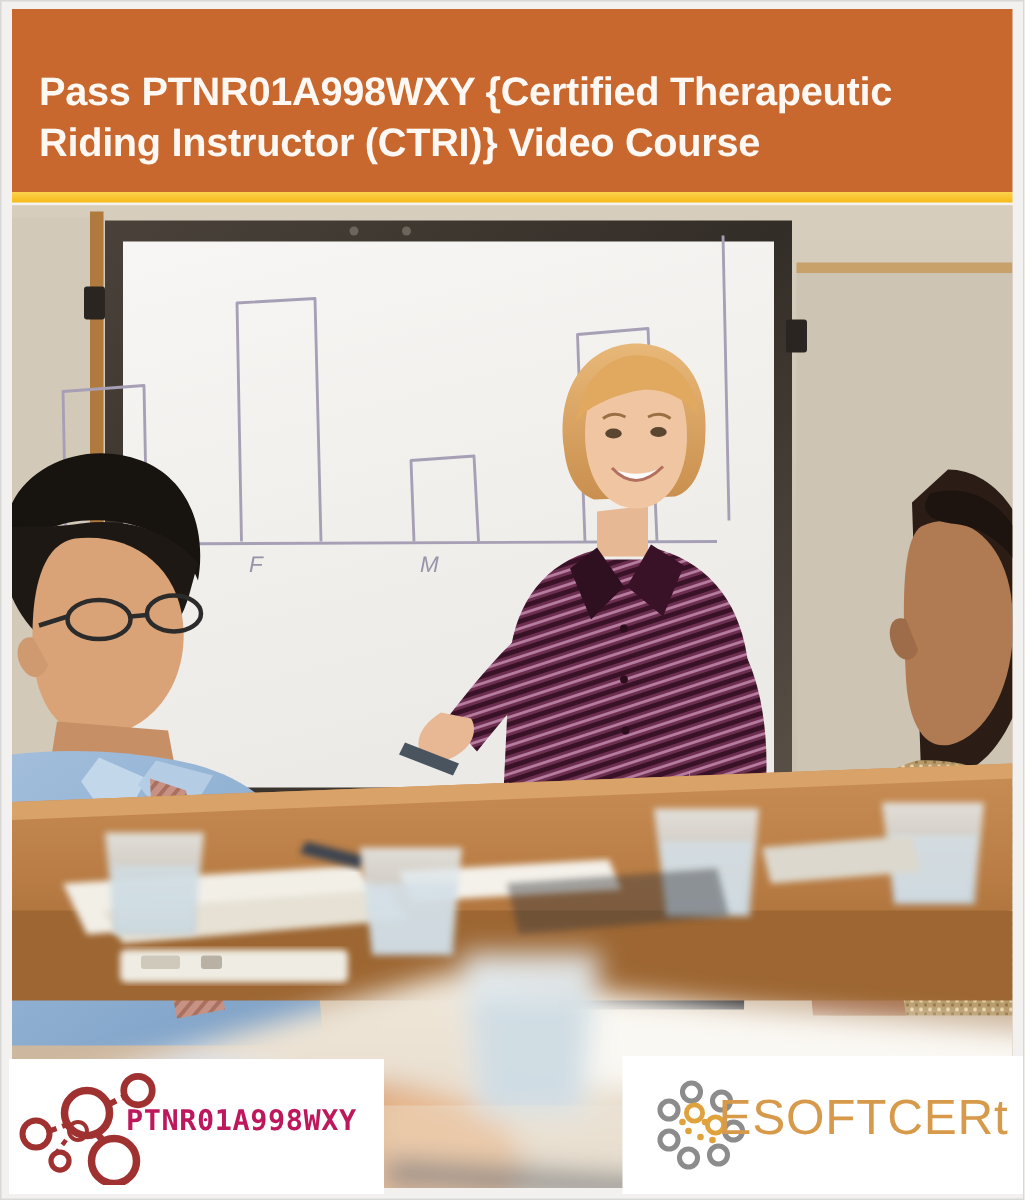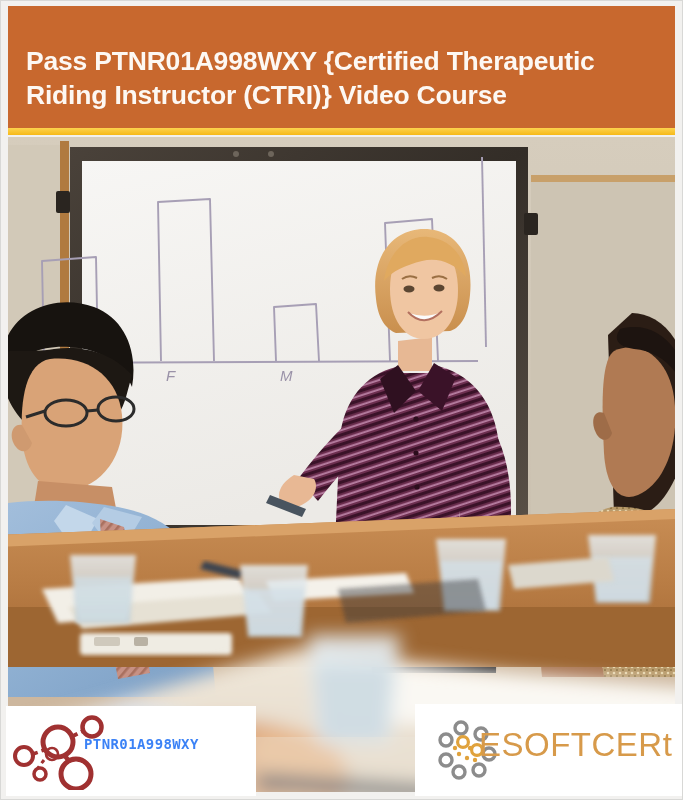--- a/index.html
+++ b/index.html
@@ -87,24 +87,24 @@
     left: 6px;
     top: 6px;
     width: 100px;
     height: 78px;
   }
   .logo-left-text {
     position: absolute;
     left: 78px;
     top: 30px;
     font-family: "DejaVu Sans Mono", monospace;
-    font-size: 14px;
+    font-size: 19px;
     font-weight: bold;
     letter-spacing: 0.4px;
-    color: #3b82f6;
+    color: #be185d;
     white-space: nowrap;
   }
   .logo-right-mark {
     position: absolute;
     left: 22px;
     top: 16px;
     width: 72px;
     height: 64px;
   }
   .logo-right-text {

